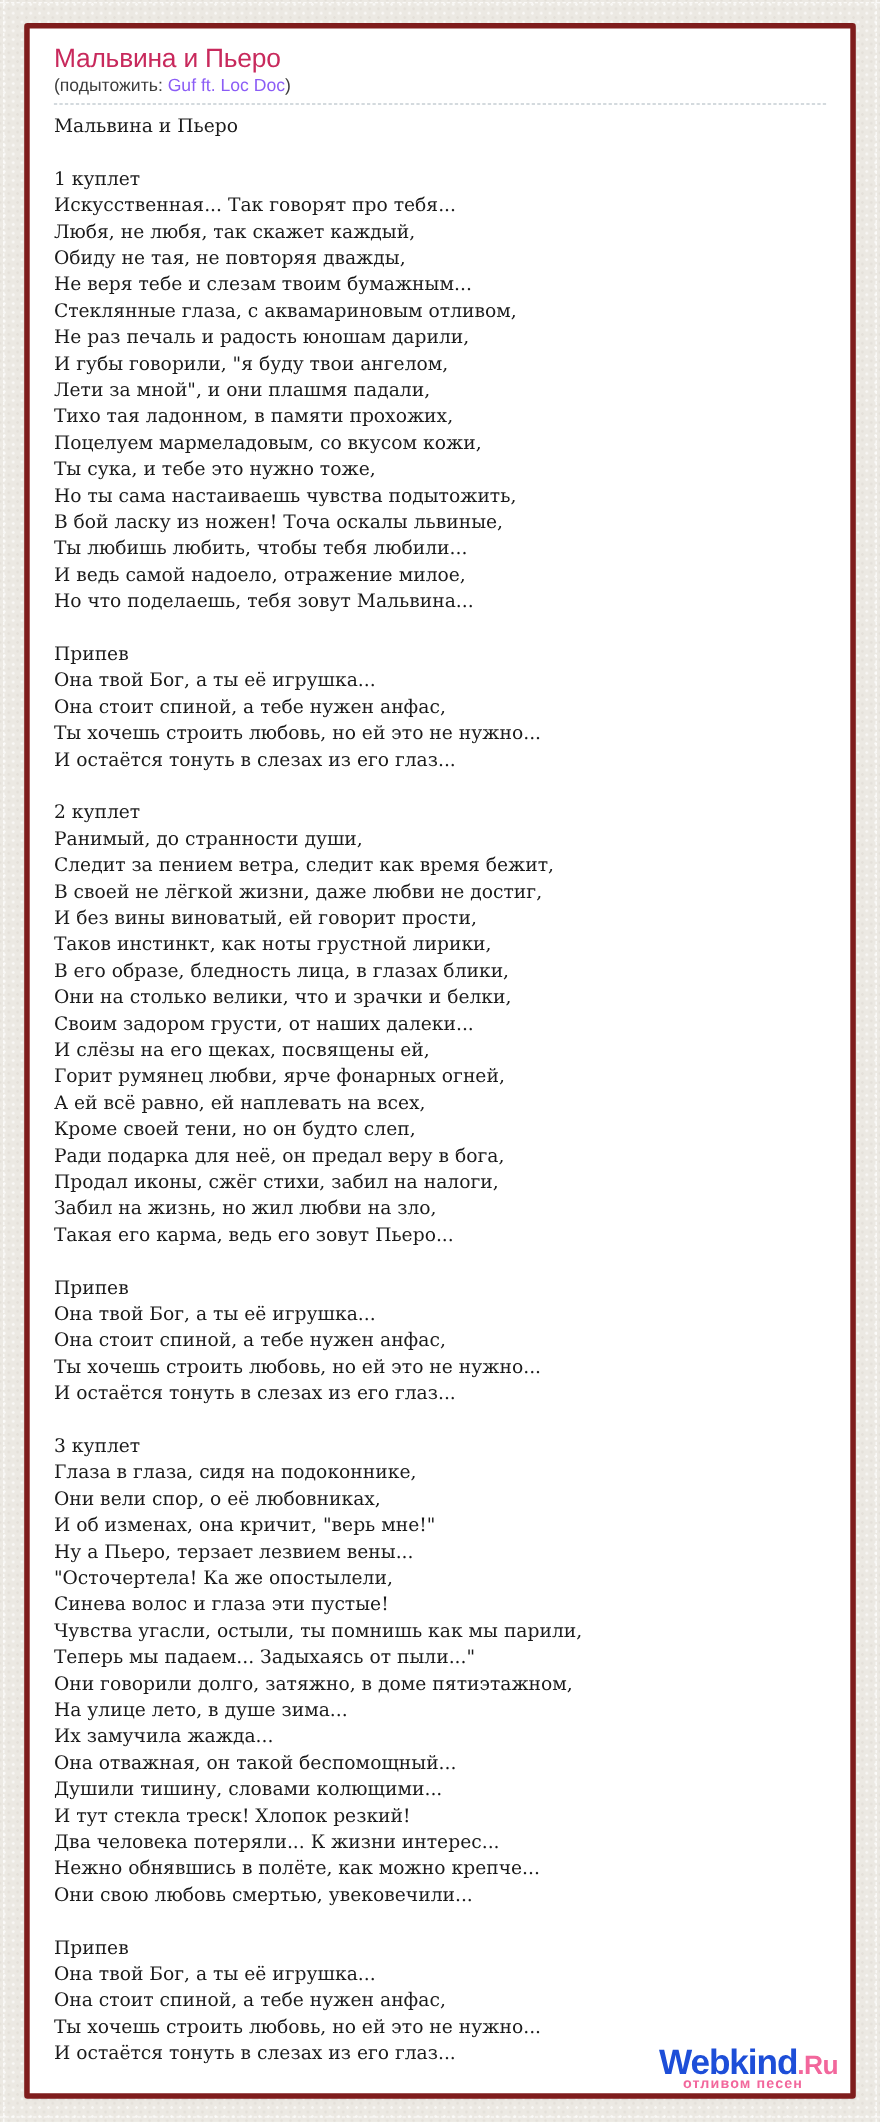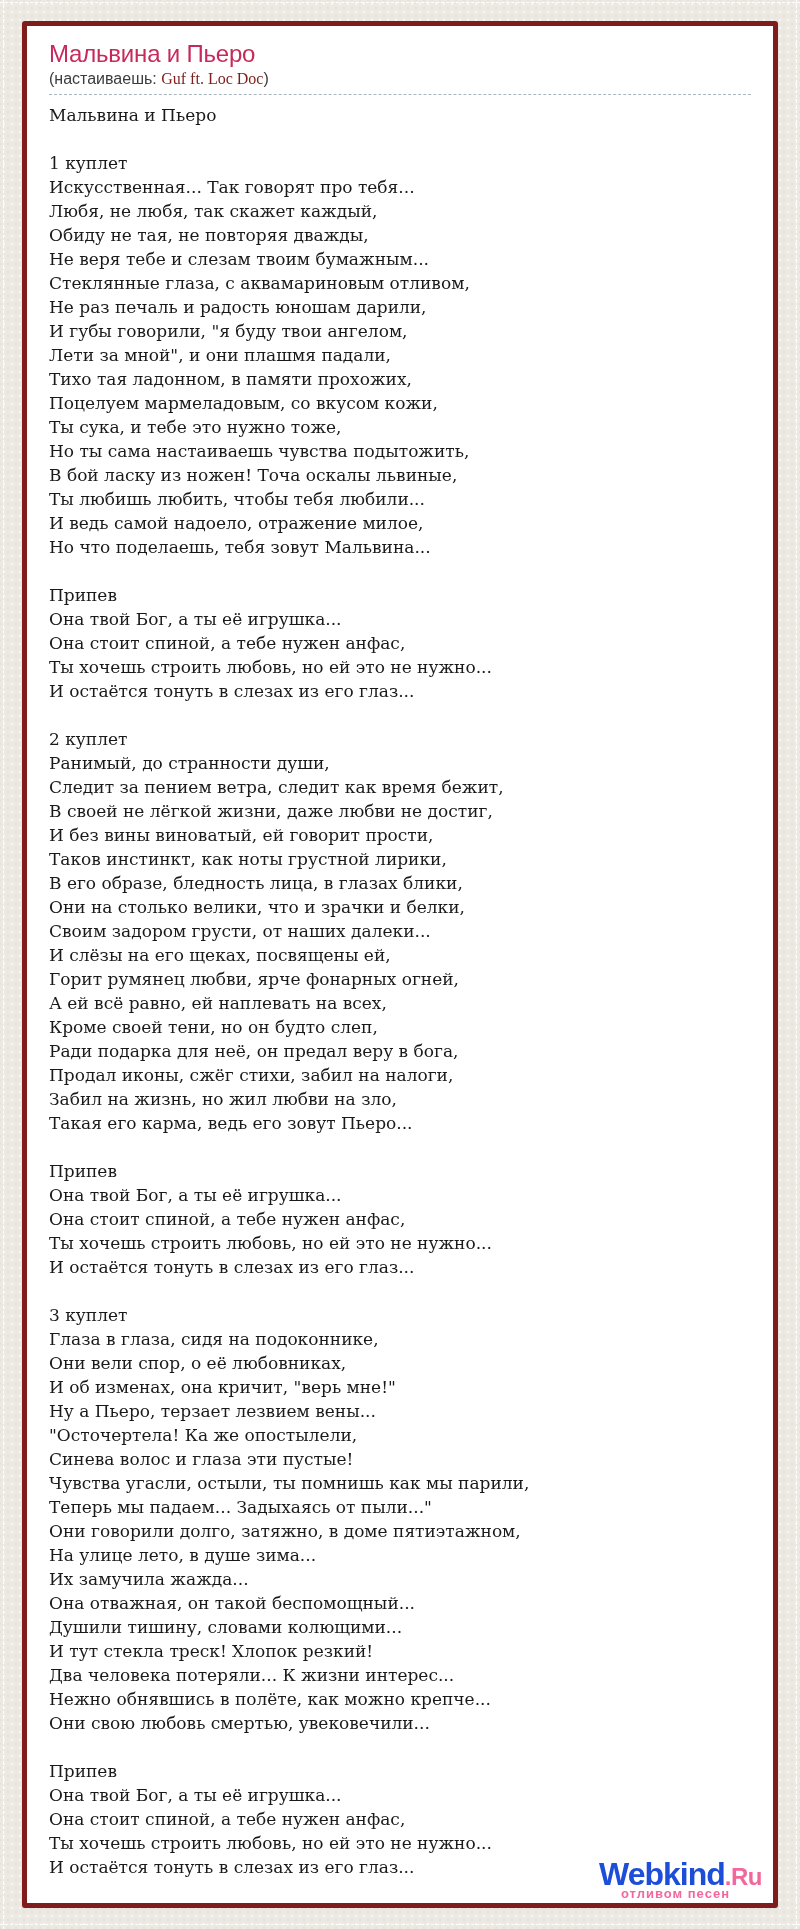--- a/index.html
+++ b/index.html
@@ -27,21 +27,21 @@
     box-shadow:0 1px 2px rgba(0,0,0,.05);
     box-sizing:border-box;
     padding:14px 22px 0 22px;
   }
 
   h1.song-title {
     margin:0; font-size:24px; line-height:28px; font-weight:400;
     color:#c8295c; letter-spacing:-0.2px;
   }
   .artist-line { font-size:16px; line-height:21px; color:#3c3c3c; }
-  .artist-line a { color:#7f1d1d; text-decoration:none; cursor:pointer;font-family:Liberation Serif, serif; }
+  .artist-line a { color:#8b5cf6; text-decoration:none; cursor:pointer; }
   .header-sep { height:5px; border-bottom:1px dashed #a9b6bd; }
 
   .lyrics {
     margin-top:8px;
     font-family:"DejaVu Serif", "Liberation Serif", serif;
     font-size:17px; line-height:24px; color:#1a1a1a;
     white-space:pre-line;
   }
 
   .logo {
@@ -65,21 +65,21 @@
 <div class="edge edge-top"></div>
 <div class="edge edge-bottom"></div>
 <div class="edge edge-left"></div>
 <div class="edge edge-right"></div>
 
 <div class="panel">
 
   <h1 class="song-title">Мальвина и Пьеро</h1>
 
   <div class="artist-line">
-    <span>(настаиваешь: </span><a href="#">Guf ft. Loc Doc</a><span>)</span>
+    <span>(подытожить: </span><a href="#">Guf ft. Loc Doc</a><span>)</span>
   </div>
 
   <div class="header-sep"></div>
 
   <div class="lyrics">Мальвина и Пьеро
 
 1 куплет
 Искусственная... Так говорят про тебя...
 Любя, не любя, так скажет каждый,
 Обиду не тая, не повторяя дважды,

